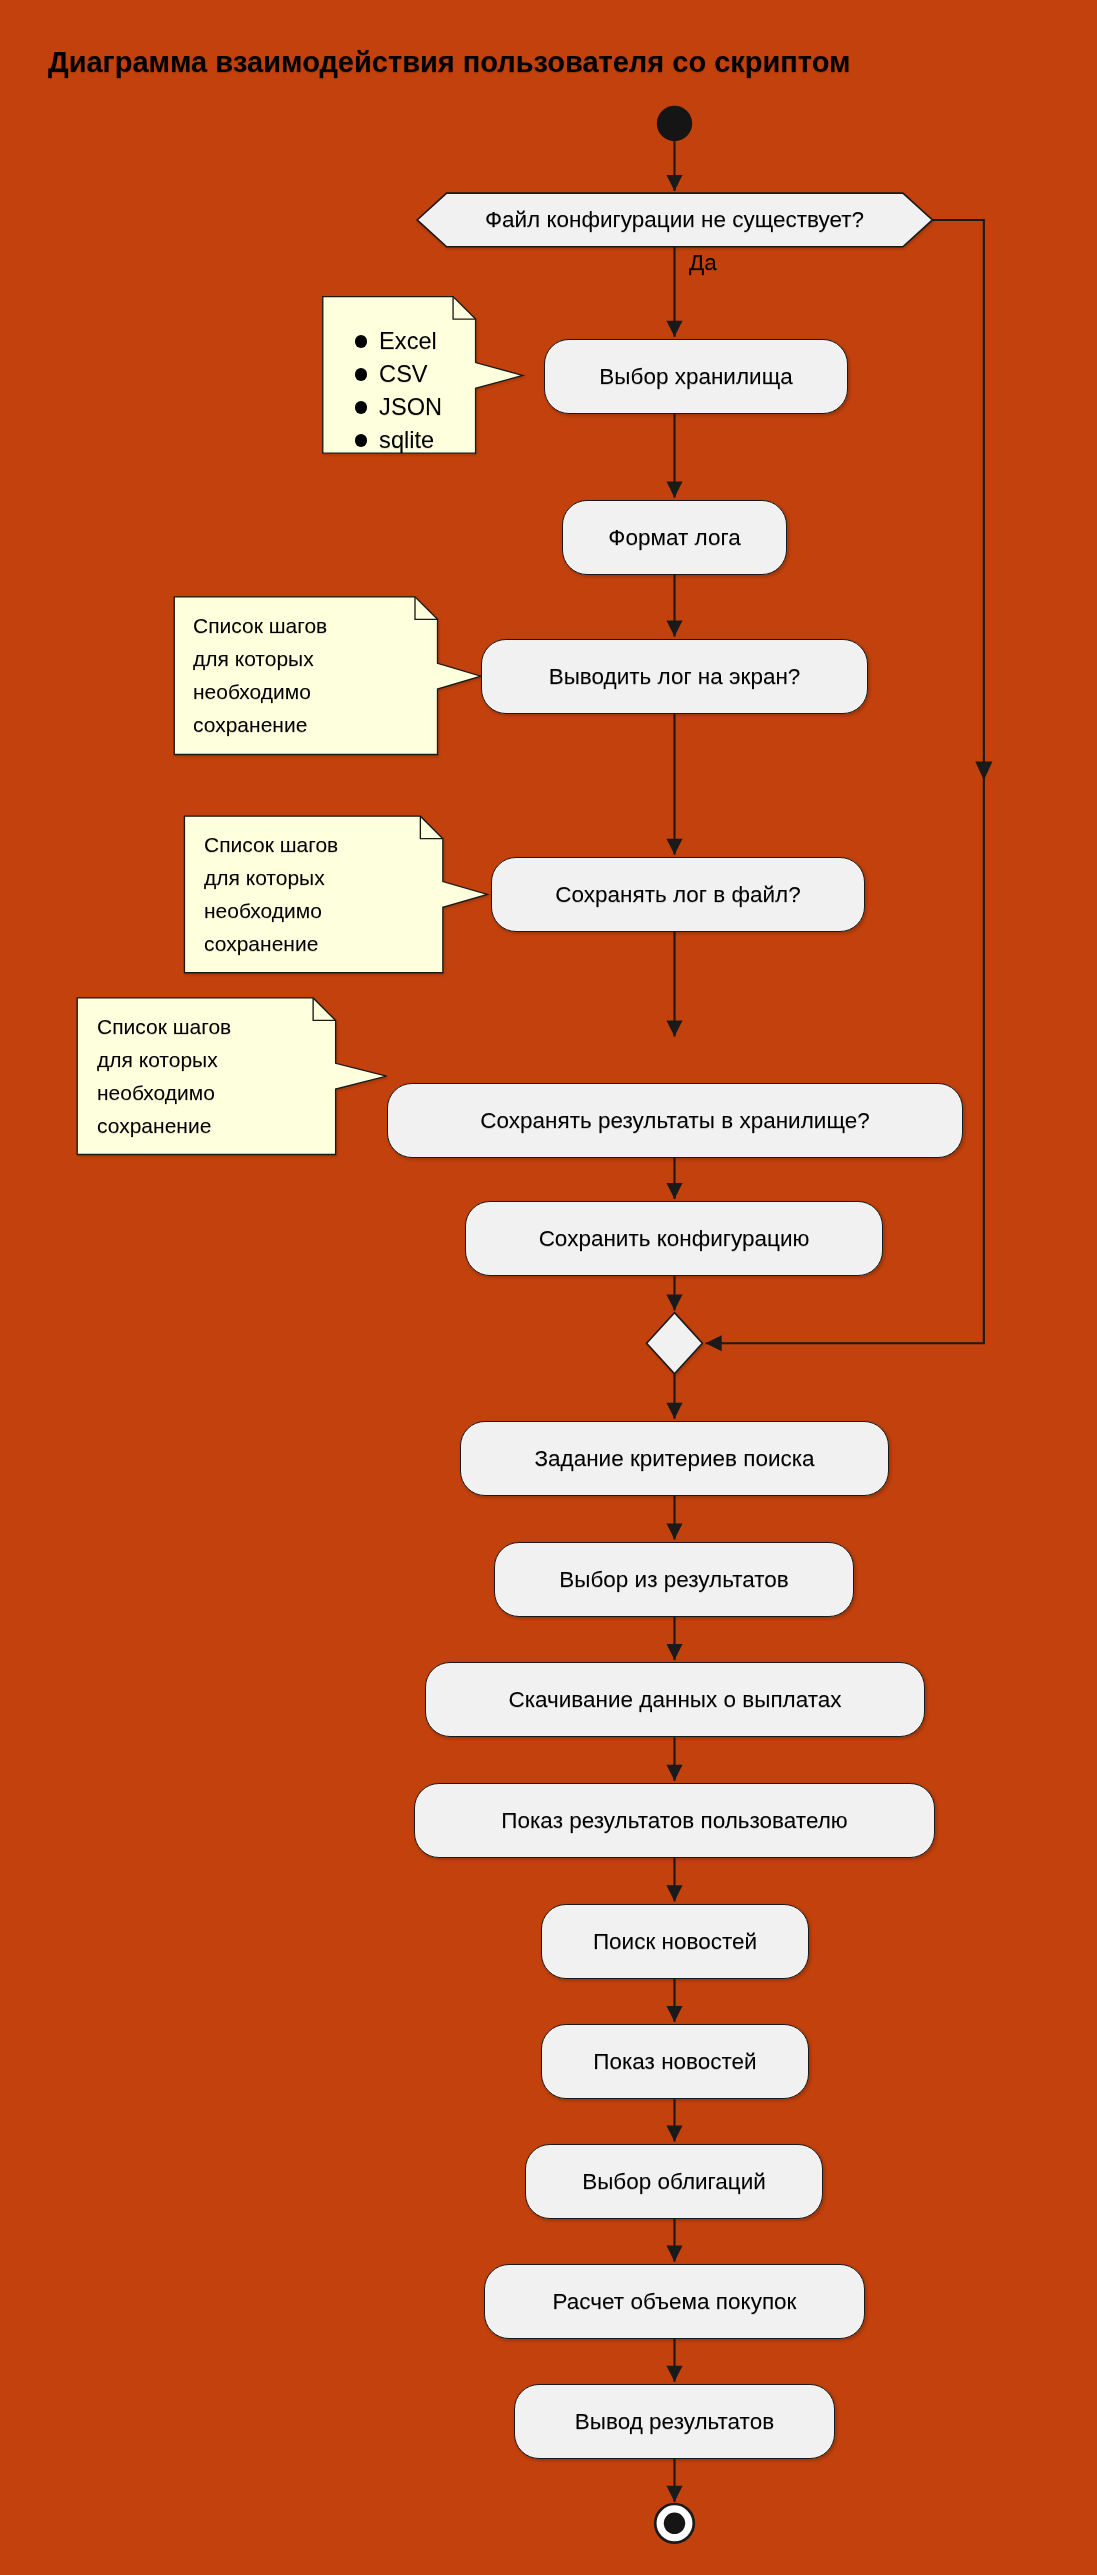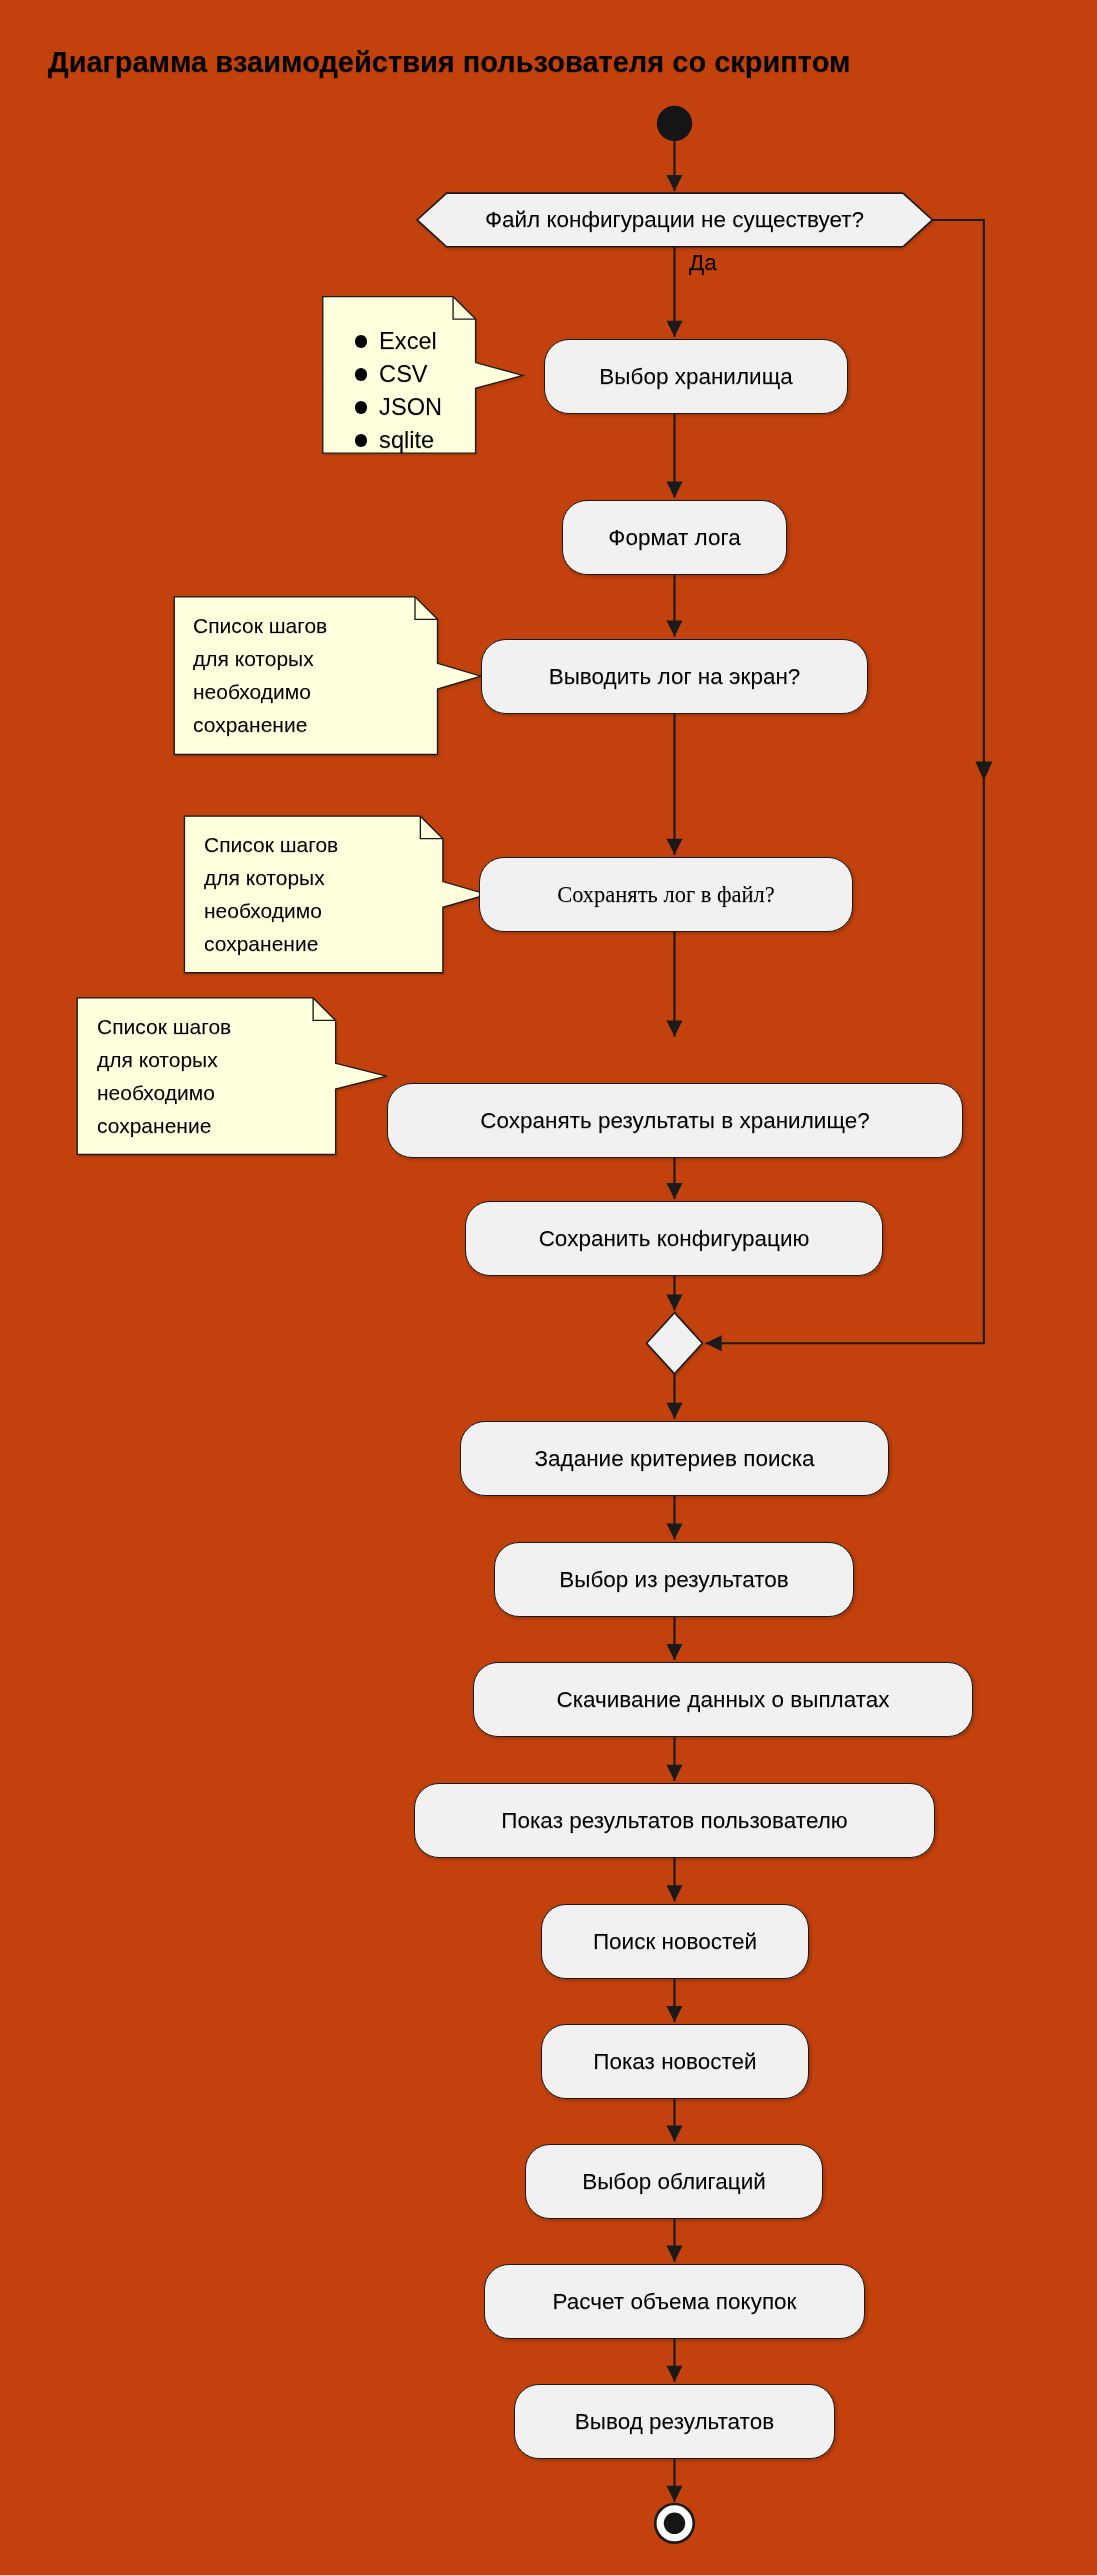--- a/index.html
+++ b/index.html
@@ -117,26 +117,26 @@
   </svg>
 
   <div class="title">Диаграмма взаимодействия пользователя со скриптом</div>
 
   <div class="hex-label">Файл конфигурации не существует?</div>
   <div class="branch-label">Да</div>
 
   <div class="act" style="left:523px;top:339px;width:304px;height:75px;margin-left:21px;">Выбор хранилища</div>
   <div class="act" style="left:562px;top:500px;width:225px;height:75px;">Формат лога</div>
   <div class="act" style="left:481px;top:639px;width:387px;height:75px;">Выводить лог на экран?</div>
-  <div class="act" style="left:479px;top:857px;width:374px;height:75px;font-family:Liberation Serif, serif;">Сохранять лог в файл?</div>
+  <div class="act" style="left:491px;top:857px;width:374px;height:75px;">Сохранять лог в файл?</div>
   <div class="act" style="left:387px;top:1039px;width:576px;height:75px;margin-top:44px;">Сохранять результаты в хранилище?</div>
   <div class="act" style="left:465px;top:1201px;width:418px;height:75px;">Сохранить конфигурацию</div>
   <div class="act" style="left:460px;top:1421px;width:429px;height:75px;">Задание критериев поиска</div>
   <div class="act" style="left:494px;top:1542px;width:360px;height:75px;">Выбор из результатов</div>
-  <div class="act" style="left:425px;top:1662px;width:500px;height:75px;margin-left:48px;">Скачивание данных о выплатах</div>
+  <div class="act" style="left:425px;top:1662px;width:500px;height:75px;">Скачивание данных о выплатах</div>
   <div class="act" style="left:414px;top:1783px;width:521px;height:75px;">Показ результатов пользователю</div>
   <div class="act" style="left:541px;top:1904px;width:268px;height:75px;">Поиск новостей</div>
   <div class="act" style="left:541px;top:2024px;width:268px;height:75px;">Показ новостей</div>
   <div class="act" style="left:525px;top:2144px;width:298px;height:75px;">Выбор облигаций</div>
   <div class="act" style="left:484px;top:2264px;width:381px;height:75px;">Расчет объема покупок</div>
   <div class="act" style="left:514px;top:2384px;width:321px;height:75px;">Вывод результатов</div>
 
   <ul class="note-list" style="left:339px;top:309px;">
     <li>Excel</li>
     <li>CSV</li>

